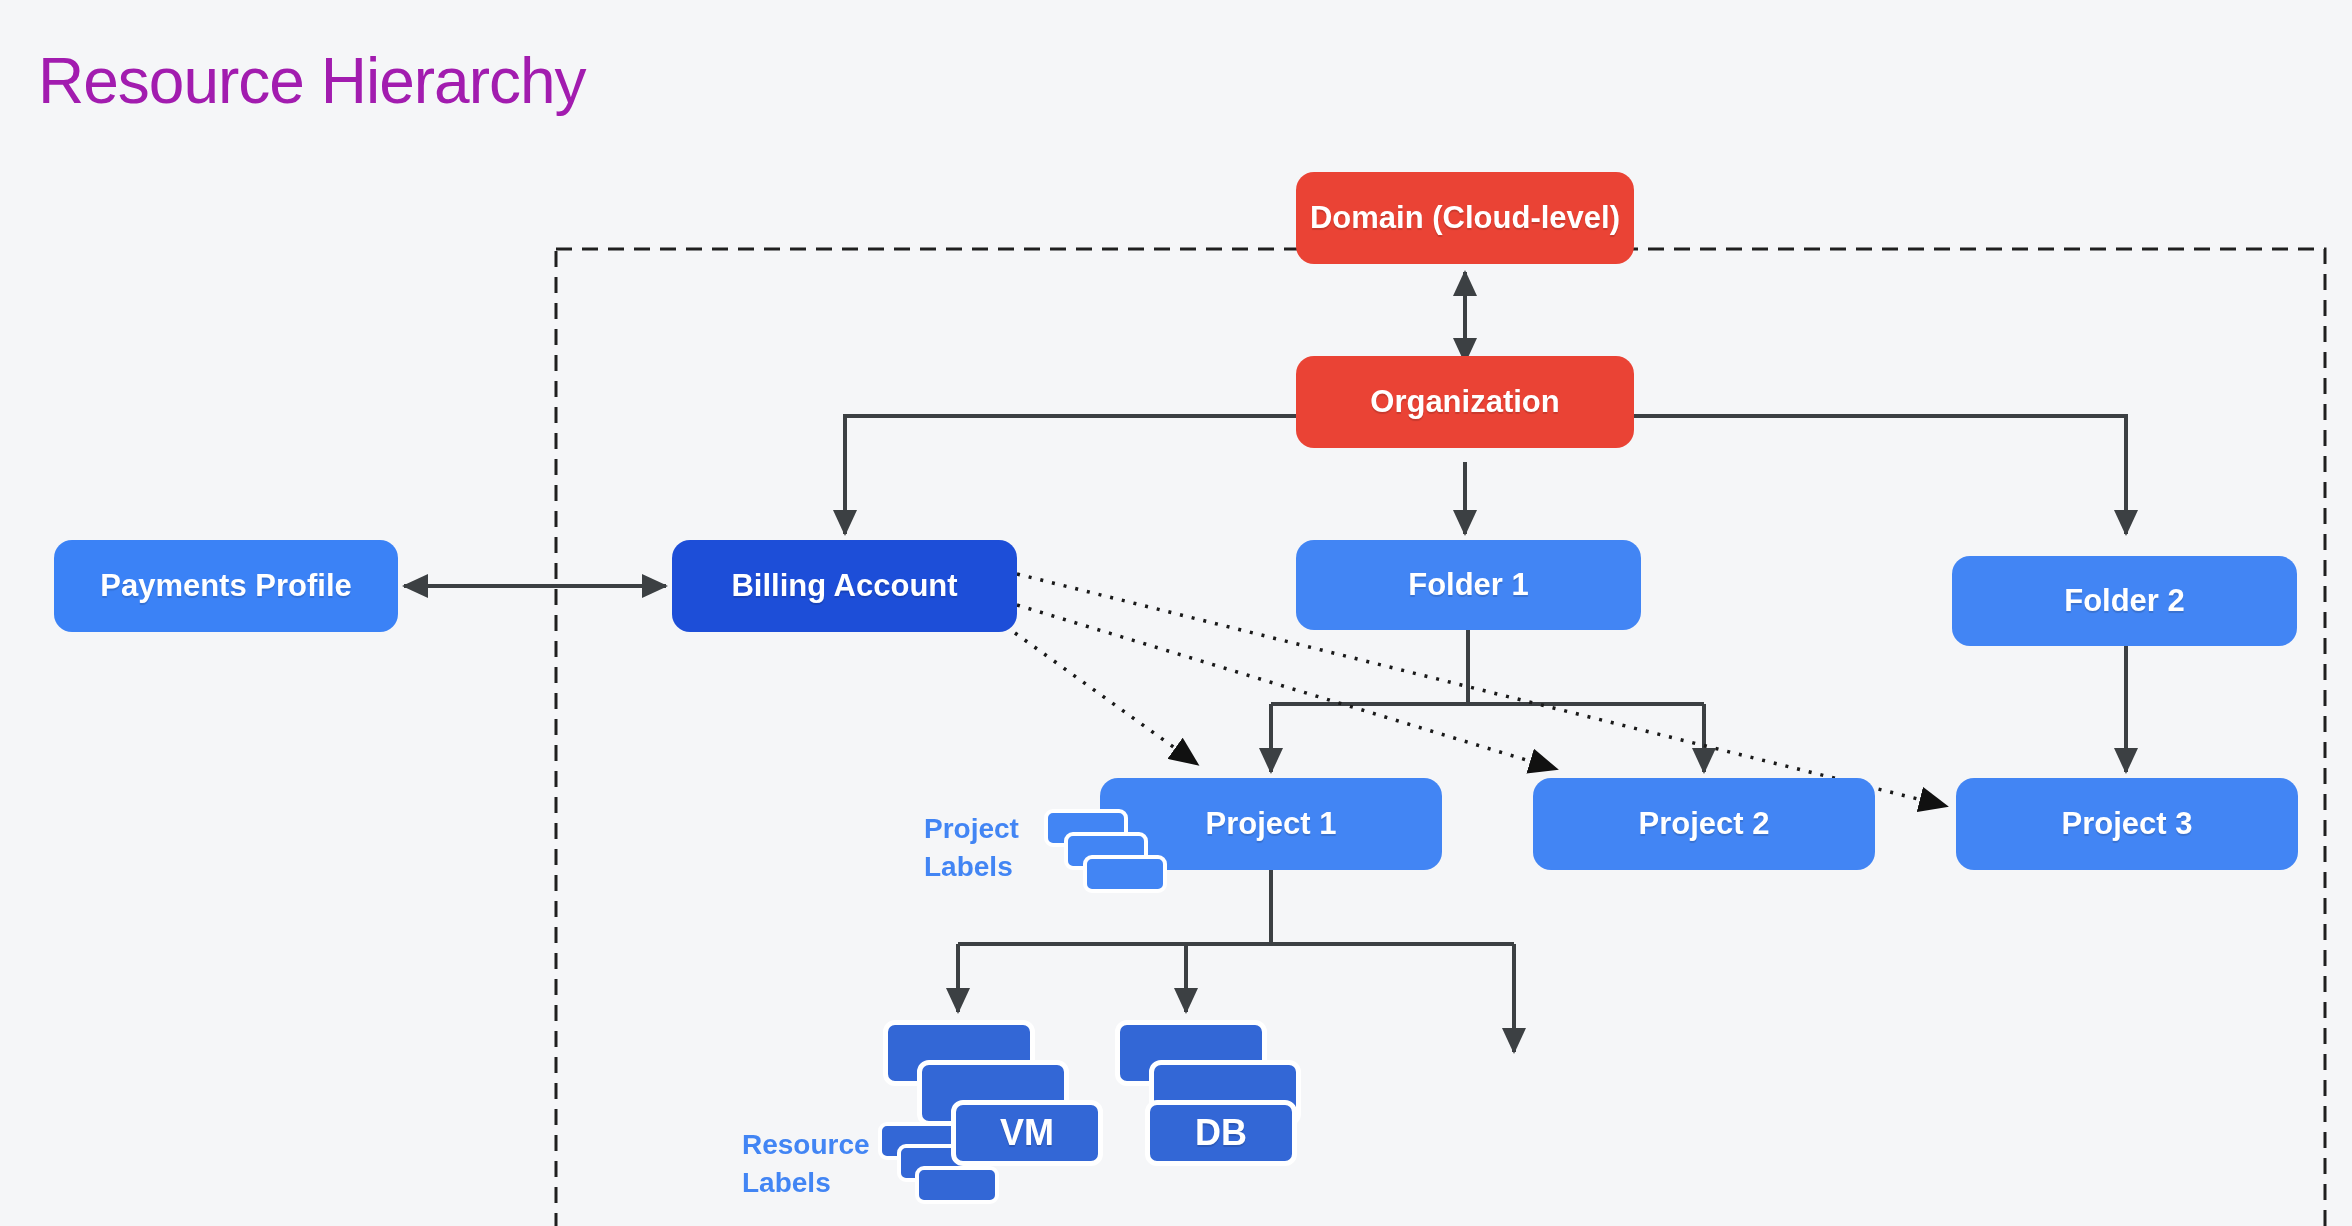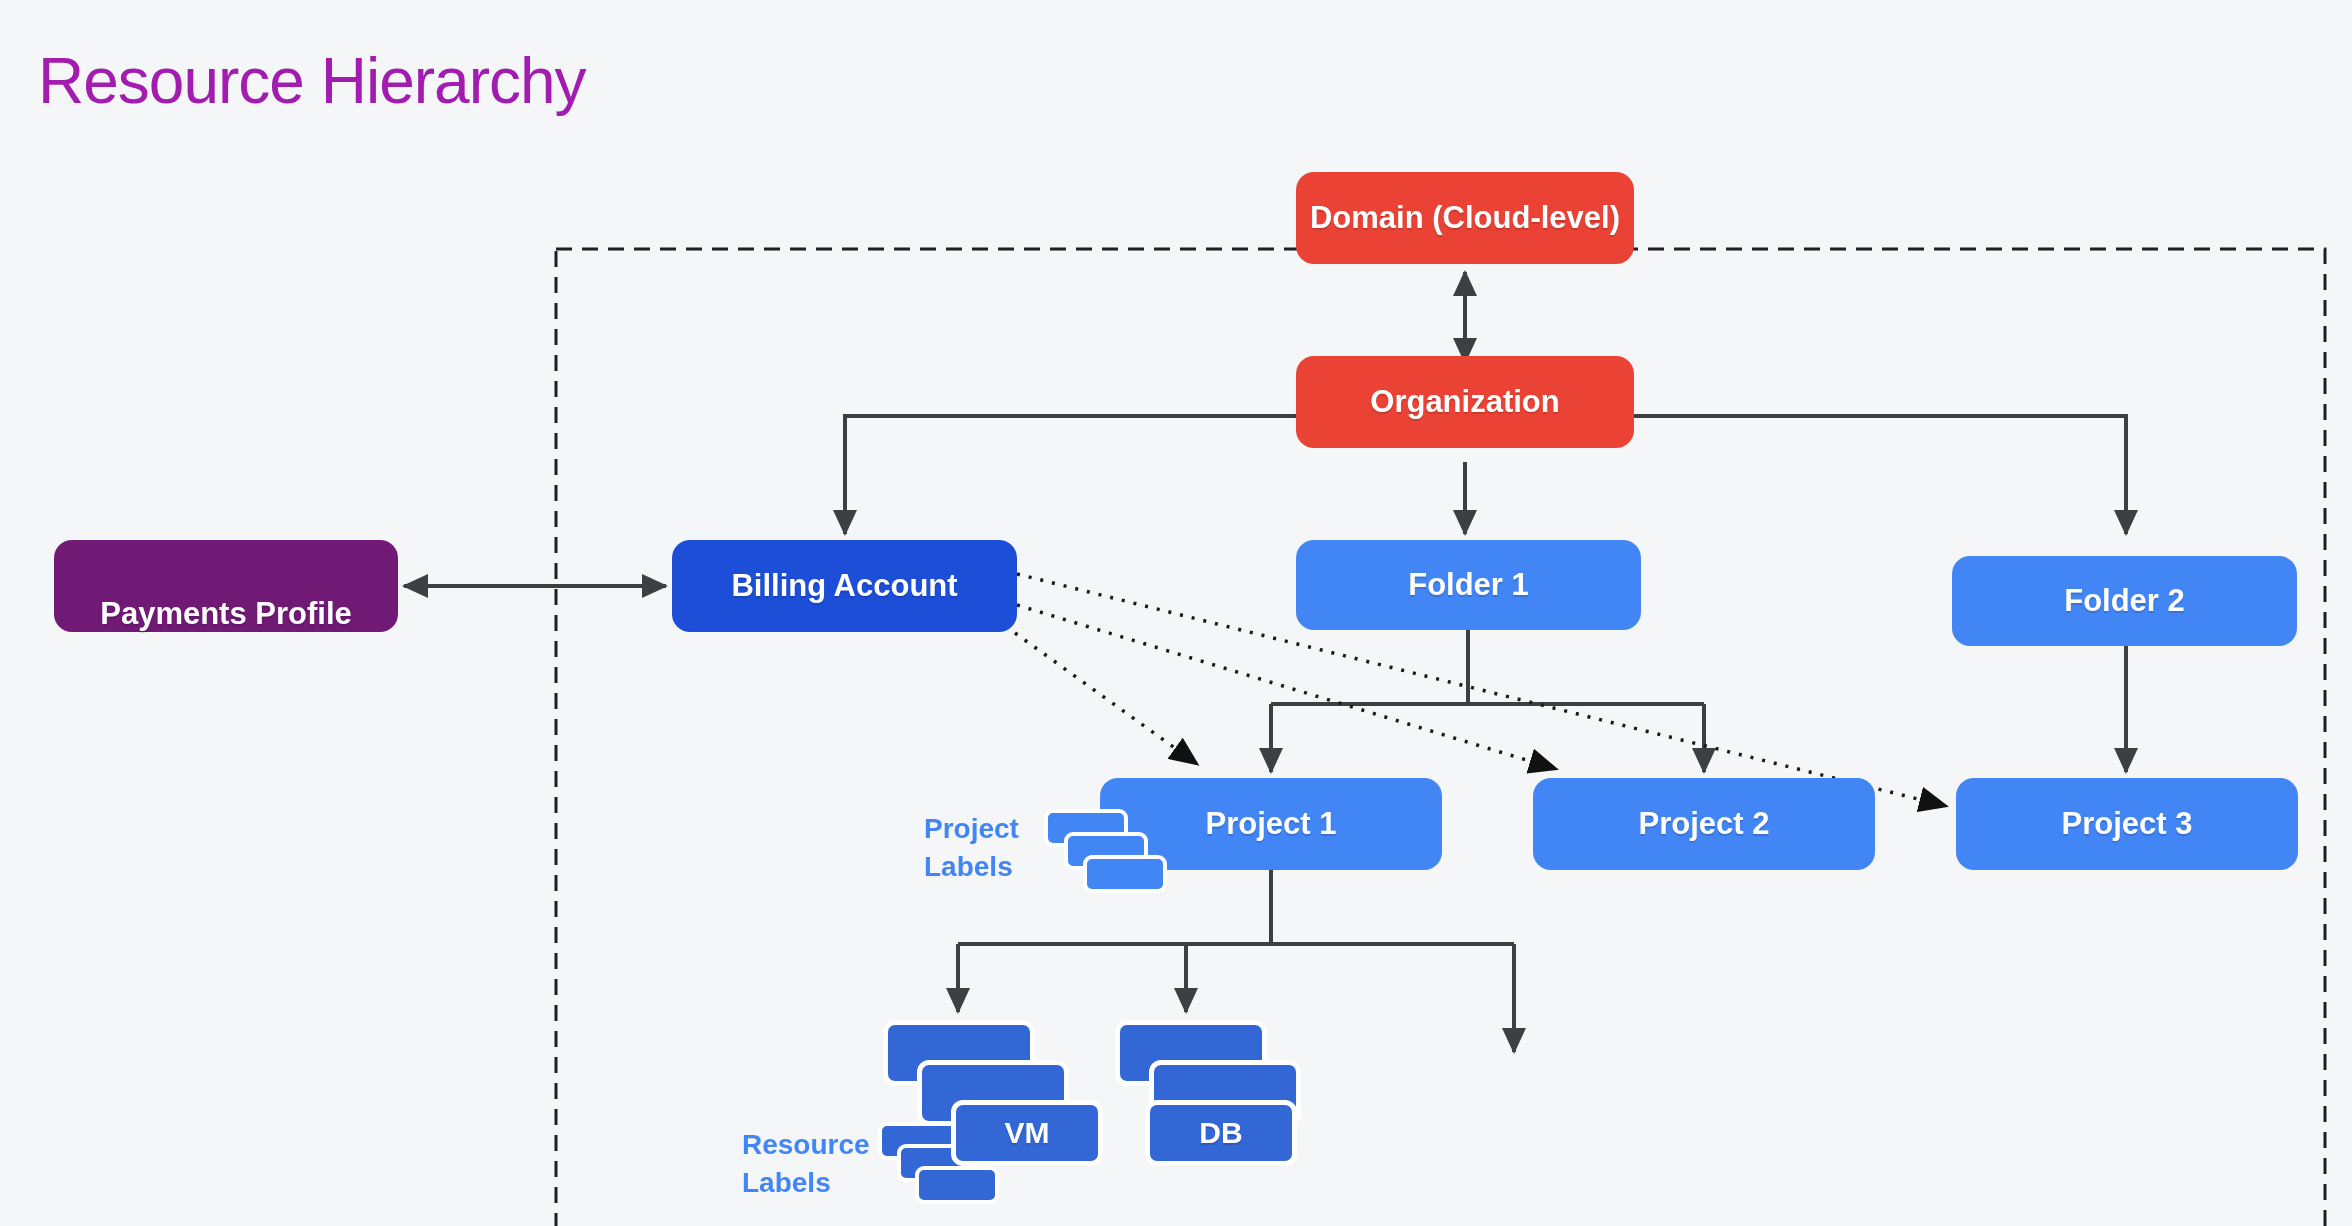--- a/index.html
+++ b/index.html
@@ -16,28 +16,28 @@
     font-size:64px;font-weight:400;color:#a21caf;letter-spacing:-1px;
   }
   
   .node{
     position:absolute;display:flex;align-items:center;justify-content:center;
     border-radius:18px;color:#fff;font-weight:700;font-size:31px;
     text-shadow:0 2px 1px rgba(0,0,0,.15);
   }
   .node.red{background:#EA4335;}
   .node.green{background:#1d4ed8;}
-  .node.yellow{background:#701a75;align-items:flex-end;}
+  .node.yellow{background:#3b82f6;}
   .node.blue{background:#4285F4;}
   
   .chip{
     position:absolute;box-sizing:border-box;background:#3367D6;
     border:5px solid #ffffff;border-radius:12px;
     display:flex;align-items:center;justify-content:center;
-    color:#fff;font-weight:700;font-size:30px;text-shadow:0 2px 1px rgba(0,0,0,.15);
+    color:#fff;font-weight:700;font-size:36px;text-shadow:0 2px 1px rgba(0,0,0,.15);
   }
   .chip.small{border-width:4px;border-radius:9px;}
   .chip.wide{border-radius:14px;font-size:28px;}
   
   .annot{
     position:absolute;color:#4285F4;font-weight:700;font-size:28px;line-height:38px;
   }
   
   .legend{
     position:absolute;left:1839px;top:8px;width:450px;height:228px;

